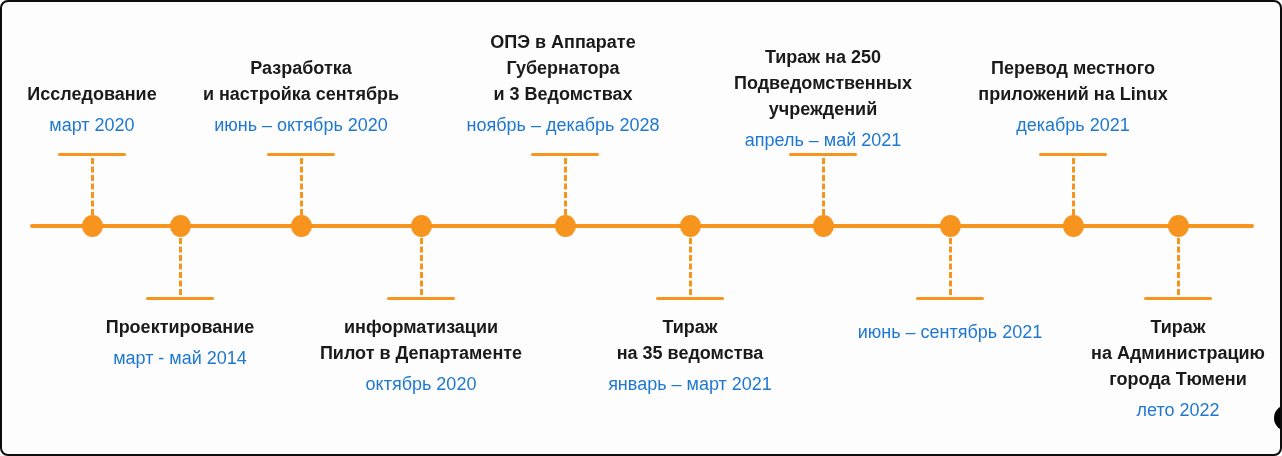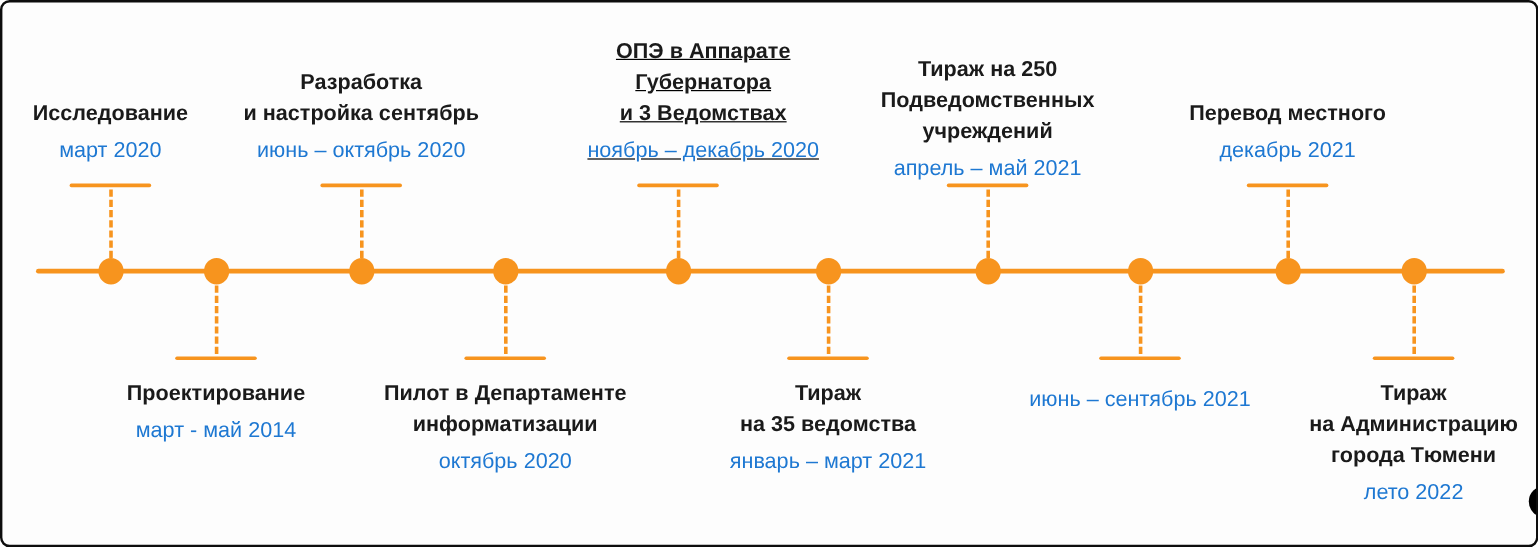--- a/index.html
+++ b/index.html
@@ -110,37 +110,37 @@
           </div>
           <div class="date">июнь – октябрь 2020</div>
         </div>
       </div>
       <div>
         <div class="dot" style="left: 408.5px; top: 213px;"></div>
         <div class="dash" style="left: 417.5px; top: 236px; height: 57px;"></div>
         <div class="cap" style="left: 385px; top: 295px;"></div>
         <div class="label" style="left: 279px; top: 312px;">
           <div>
+            <div class="title-line">информатизации</div>
             <div class="title-line">Пилот в Департаменте</div>
-            <div class="title-line">информатизации</div>
           </div>
           <div class="date">октябрь 2020</div>
         </div>
       </div>
       <div>
         <div class="dot" style="left: 552.5px; top: 213px;"></div>
         <div class="dash" style="left: 561.5px; top: 156px; height: 57px;"></div>
         <div class="cap" style="left: 529px; top: 151px;"></div>
-        <div class="label" style="left: 444px; bottom: 316px; text-decoration: underline;">
+        <div class="label" style="left: 421px; bottom: 316px;">
           <div>
             <div class="title-line">ОПЭ в Аппарате</div>
             <div class="title-line">Губернатора</div>
             <div class="title-line">и 3 Ведомствах</div>
           </div>
-          <div class="date">ноябрь – декабрь 2020</div>
+          <div class="date">ноябрь – декабрь 2028</div>
         </div>
       </div>
       <div>
         <div class="dot" style="left: 677.5px; top: 213px;"></div>
         <div class="dash" style="left: 686.5px; top: 236px; height: 57px;"></div>
         <div class="cap" style="left: 654px; top: 295px;"></div>
         <div class="label" style="left: 548px; top: 312px;">
           <div>
             <div class="title-line">Тираж</div>
             <div class="title-line">на 35 ведомства</div>
@@ -169,20 +169,21 @@
           <div class="date">июнь – сентябрь 2021</div>
         </div>
       </div>
       <div>
         <div class="dot" style="left: 1060.5px; top: 213px;"></div>
         <div class="dash" style="left: 1069.5px; top: 156px; height: 57px;"></div>
         <div class="cap" style="left: 1037px; top: 151px;"></div>
         <div class="label" style="left: 931px; bottom: 316px;">
           <div>
             <div class="title-line">Перевод местного</div>
+            <div class="title-line">приложений на Linux</div>
           </div>
           <div class="date">декабрь 2021</div>
         </div>
       </div>
       <div>
         <div class="dot" style="left: 1165.5px; top: 213px;"></div>
         <div class="dash" style="left: 1174.5px; top: 236px; height: 57px;"></div>
         <div class="cap" style="left: 1142px; top: 295px;"></div>
         <div class="label" style="left: 1036px; top: 312px;">
           <div>

